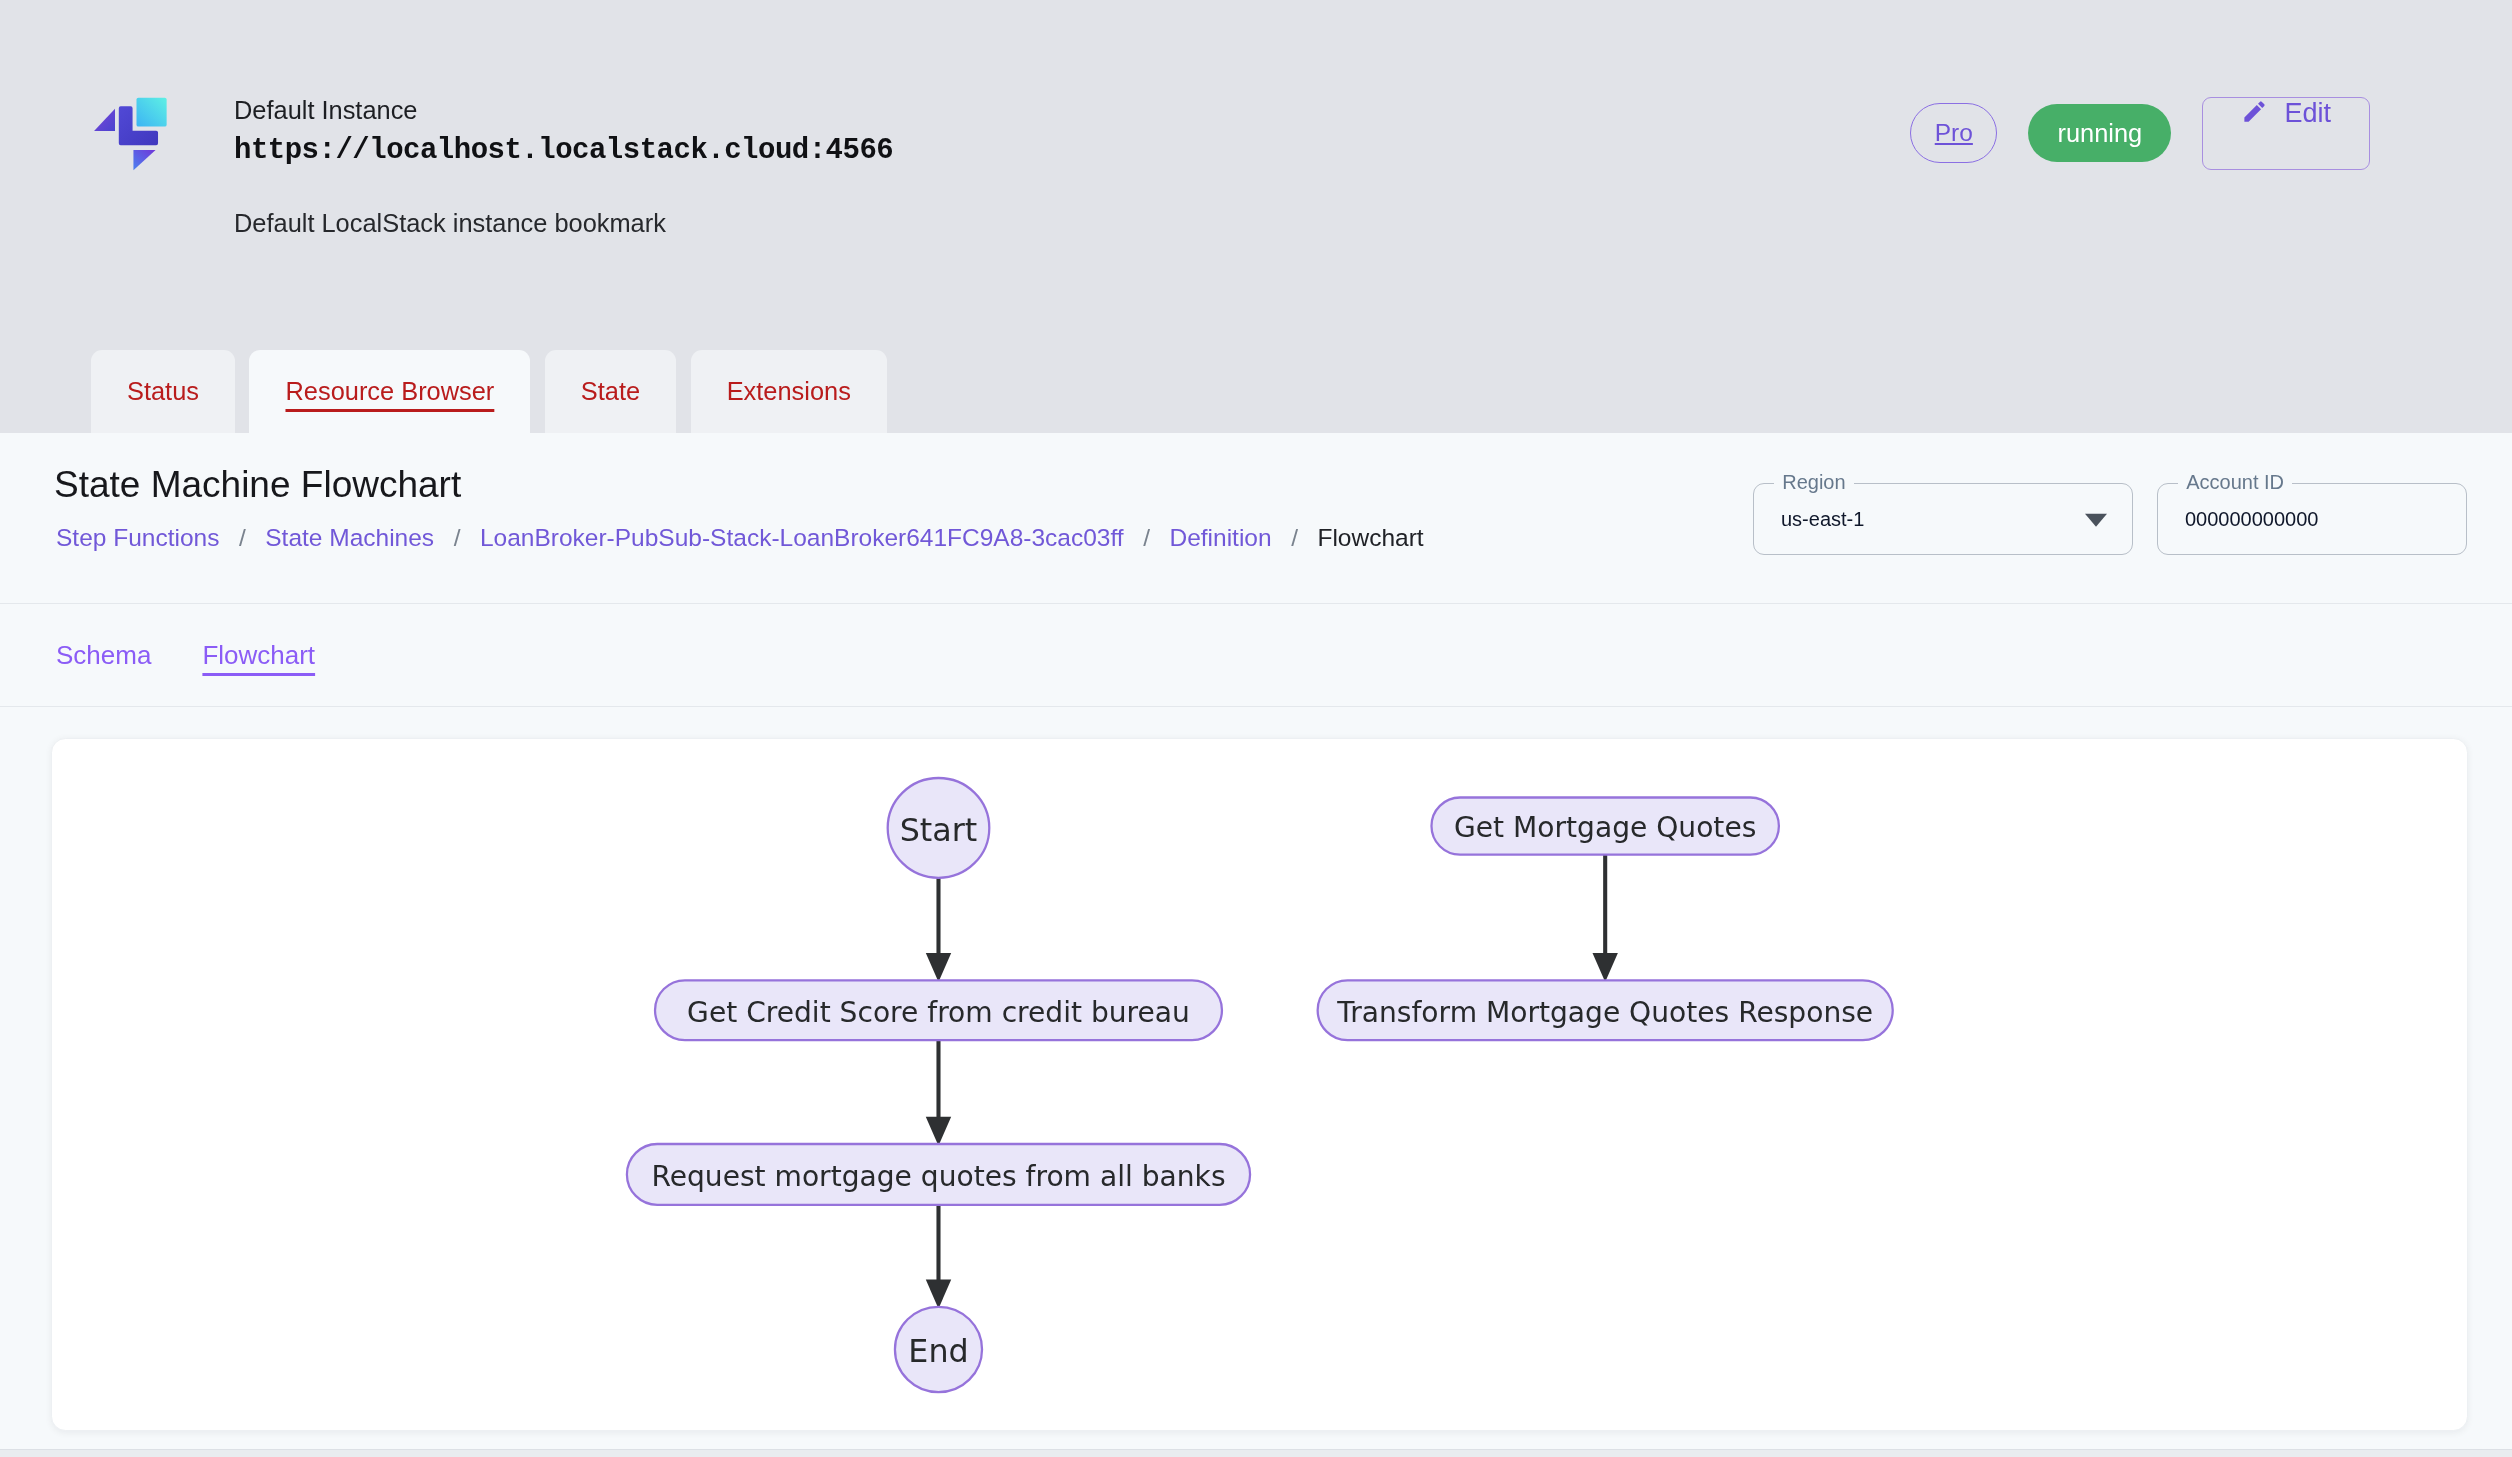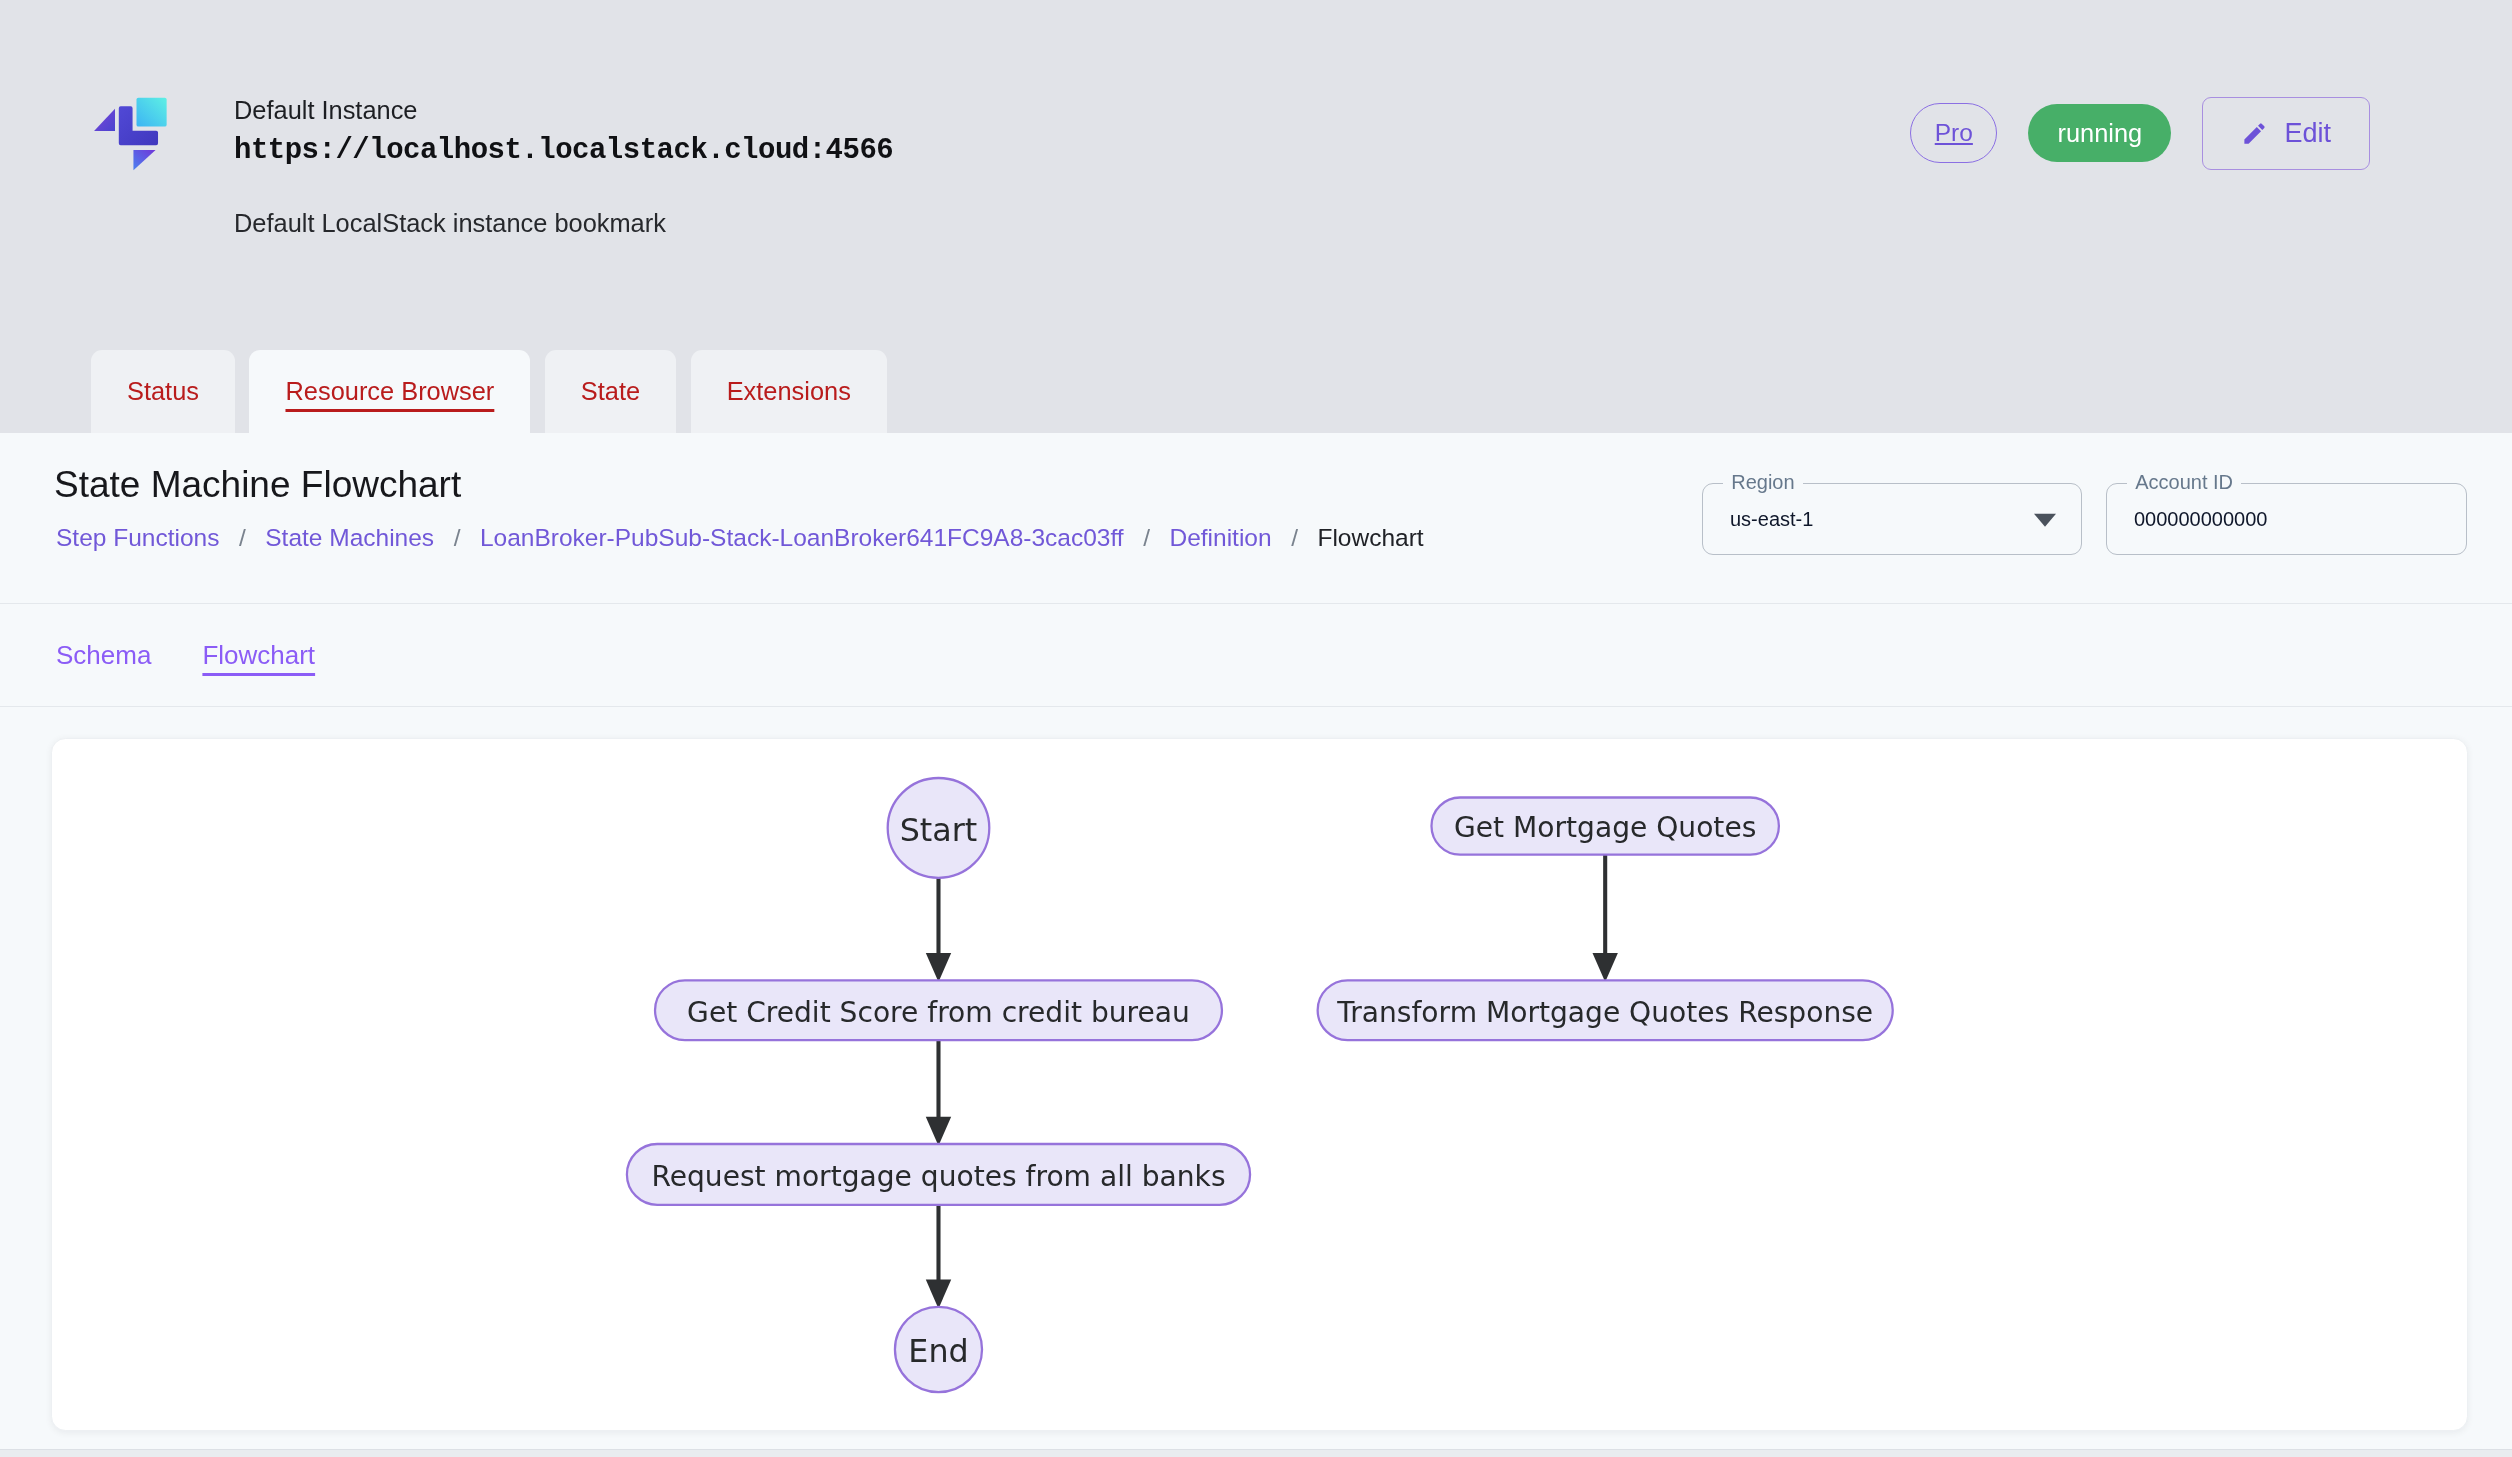--- a/index.html
+++ b/index.html
@@ -13,21 +13,21 @@
   .inst { position:absolute; left:234px; top:96px; }
   .inst-name { font-size:25.4px; color:#1D1F23; }
   .inst-url  { margin-top:9px; font-family:"Liberation Mono", monospace; font-weight:700; font-size:29px; color:#101114; letter-spacing:-0.5px; }
   .inst-desc { margin-top:42px; font-size:25.4px; color:#26282C; }
 
   .actions { position:absolute; right:142px; top:95px; display:flex; align-items:center; gap:31px; height:76px; }
   .chip-pro { display:flex; align-items:center; justify-content:center; min-width:87px; height:60px; padding:0 23.6px;
               border:1.8px solid #8B6FE3; border-radius:31px; color:#6D52D8; font-size:24.5px; background:transparent;text-decoration:underline; }
   .chip-running { display:flex; align-items:center; justify-content:center; min-width:136px; height:58px; padding:0 29px;
               border-radius:29px; background:#47AF68; color:#FFFFFF; font-size:25.4px; }
-  .btn-edit { display:flex; align-items:center; justify-content:center; gap:16.3px; height:73px; padding:0 38px;
+  .btn-edit { display:flex; justify-content:center; gap:16.3px; height:73px; padding:0 38px;
               border:1.8px solid #A88FE0; border-radius:9px; color:#6D52D8; font-size:27px; background:transparent; cursor:pointer; }
   .btn-edit svg { display:block; }
 
   
   .tabs { position:absolute; left:91px; bottom:0; display:flex; gap:14.5px; align-items:flex-end; }
   .tab { height:83px; padding:0 36px; display:flex; align-items:center; justify-content:center;
          background:#EFF1F4; border-radius:11px 11px 0 0; font-size:25.4px; font-weight:500; color:#b91c1c; cursor:pointer; }
   .tab.active { background:#F6F9FB; text-decoration:underline; text-decoration-thickness:3.2px; text-underline-offset:9px; }
 
   
@@ -38,21 +38,21 @@
   .breadcrumb { position:absolute; left:56px; top:91px; font-size:24.5px; white-space:nowrap; }
   .breadcrumb .bc-link { color:#7158D8; cursor:pointer; }
   .breadcrumb .bc-sep { color:#7A838E; margin:0 12.7px; }
   .breadcrumb .bc-current { color:#202227; }
 
   .controls { position:absolute; right:45px; top:50px; display:flex; gap:24px; }
   .field { position:relative; height:72px; border:1.8px solid #B8BFC8; border-radius:11px; background:transparent; }
   .field-label { position:absolute; top:-12.7px; left:20px; padding:0 8.2px; background:#F6F9FB; font-size:20px; color:#66788C; }
   .field-value { display:flex; align-items:center; height:100%; padding-left:27px; font-size:20px; color:#0f172a; }
   .field.region { width:380px; cursor:pointer; }
-  .field.account { width:361px; }
+  .field.account { width:310px; }
   .caret { position:absolute; right:25.4px; top:50%; transform:translateY(-40%); width:0; height:0;
            border-left:11px solid transparent; border-right:11px solid transparent; border-top:13.6px solid #4A525C; }
 
   .subtabs { position:relative; width:100%; height:103px; border-bottom:1.8px solid #E4E8EC;
              display:flex; align-items:center; padding-left:56px; gap:51px; }
   .subtab { font-size:26px; font-weight:400; color:#8b5cf6; cursor:pointer; }
   .subtab.active { text-decoration:underline; text-decoration-thickness:2.7px; text-underline-offset:9px; }
 
   .card { position:absolute; left:51px; top:305px; width:2417px; height:693px; background:#FFFFFF;
           border:0.9px solid #EDF0F3; border-radius:14.5px; box-shadow:0 1.8px 7.3px rgba(16,24,40,0.06); }

